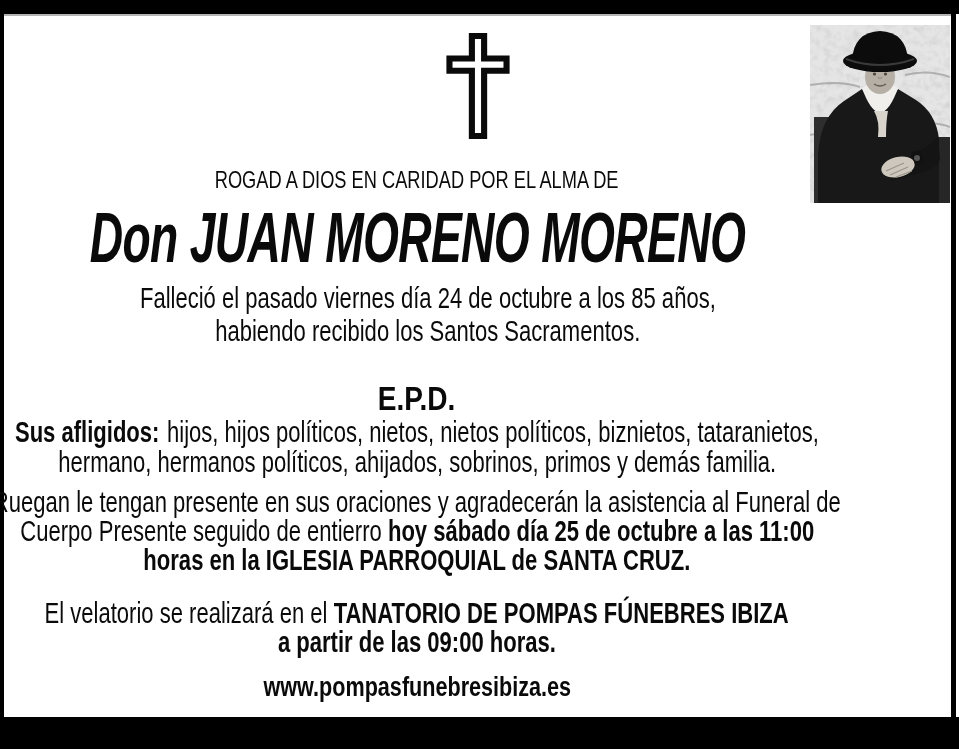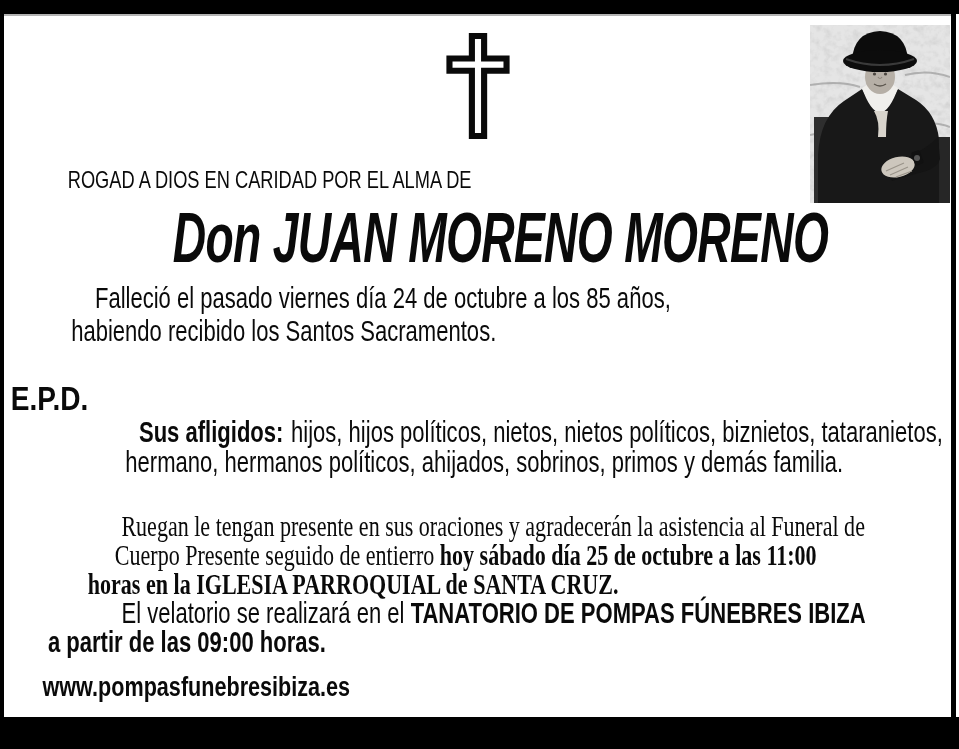--- a/index.html
+++ b/index.html
@@ -16,35 +16,35 @@
   .frame-bottom { left: 0; top: 717px; width: 959px; height: 32px; }
 
   .cross-wrap { position: absolute; left: 4px; top: 33px; width: 947px;
                 display: flex; justify-content: center; }
 
   .photo { position: absolute; left: 810px; top: 25px; width: 140px; height: 178px;
            overflow: hidden; }
   .photo svg { display: block; }
 
   .block { position: absolute; left: 4px; width: 826px;
-           display: flex; flex-direction: column; align-items: flex-start; }
+           display: flex; flex-direction: column; align-items: center; }
   .ln { white-space: nowrap; transform-origin: 50% 50%; }
 
   .rogad-ln { font-size: 24px; font-weight: normal; transform: scaleX(0.76); }
   .name-ln  { font-size: 70px; font-weight: bold; transform: scaleX(0.66); letter-spacing: -1px; }
   .body-ln  { font-size: 29px; transform: scaleX(0.76); }
   .epd-ln   { font-size: 33px; font-weight: bold; transform: scaleX(0.85); }
   .web-ln   { font-size: 27px; font-weight: bold; transform: scaleX(0.80); }
 
   .blk-rogad    { top: 166px; }
   .blk-name     { top: 198px; font-style: italic; }
-  .blk-death    { top: 282px; } .blk-death .ln    { line-height: 32.5px; }
+  .blk-death    { top: 282px; padding-left: 11px; } .blk-death .ln    { line-height: 32.5px; }
   .blk-epd      { top: 380px; }
-  .blk-mourners { top: 417px; padding-left: 8px; } .blk-mourners .ln { line-height: 30px; }
-  .blk-funeral  { top: 512px; font-family: Liberation Serif, serif; } .blk-funeral .ln  { line-height: 29px; }
+  .blk-mourners { top: 417px; } .blk-mourners .ln { line-height: 30px; }
+  .blk-funeral  { top: 488px; } .blk-funeral .ln  { line-height: 29px; }
   .blk-wake     { top: 599px; } .blk-wake .ln     { line-height: 28.5px; }
   .blk-web      { top: 672px; }
 
   .lead { margin-right: 10px; }
   b { font-weight: bold; }
 </style>
 </head>
 <body>
 
 <div class="frame frame-top"></div>

